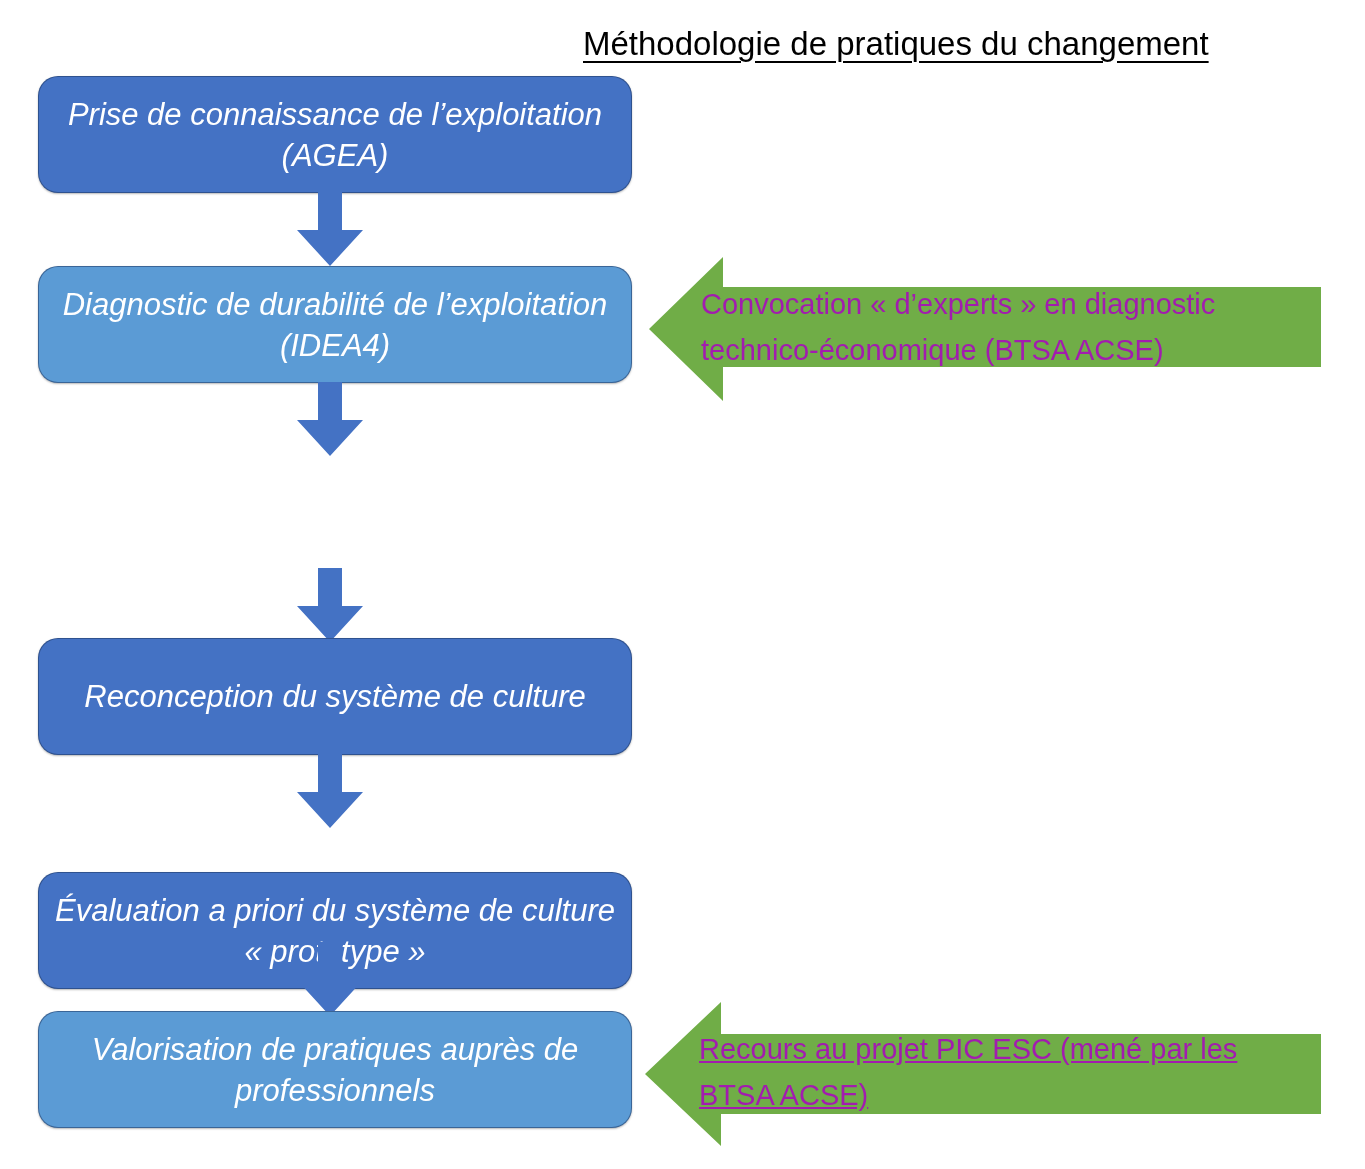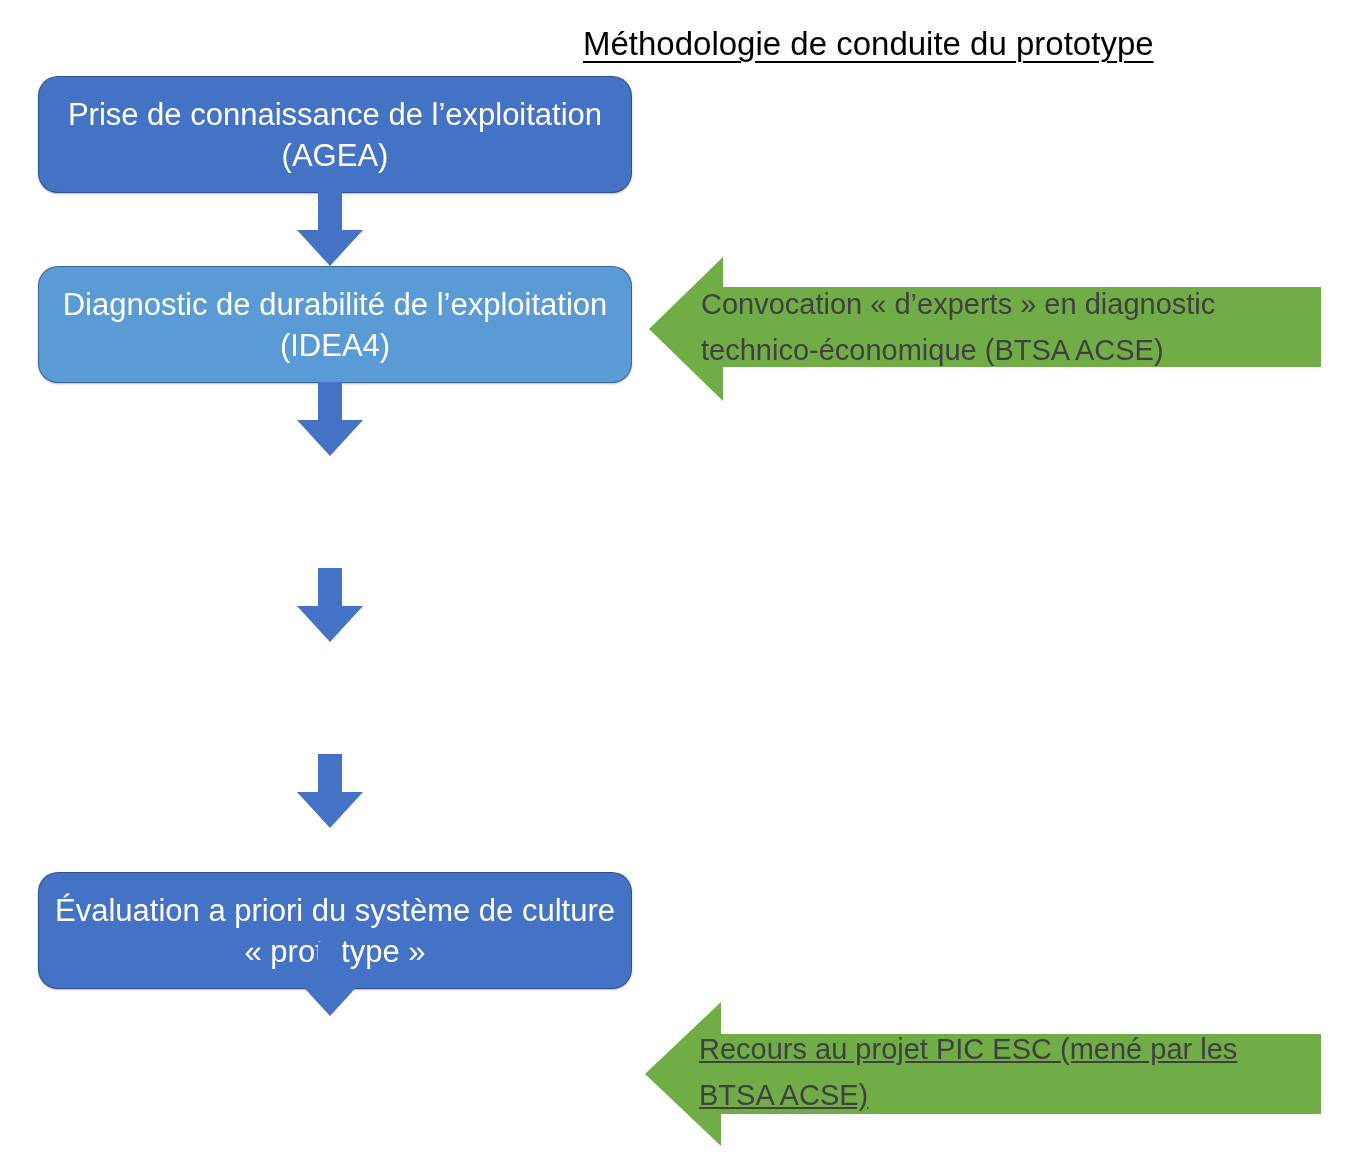--- a/index.html
+++ b/index.html
@@ -47,21 +47,21 @@
     color: #ffffff;
     font-size: 31px;
     line-height: 41px;
     padding: 4px 16px;
     border: 1px solid rgba(31,56,100,0.55);
     box-shadow: 0 1px 2px rgba(0,0,0,0.28);
   }
   .box.dark  { background: #4472C4; }
   .box.light { background: #5B9BD5; }
 
-  .box .label { display: block; width: 100%; }
+  .box .label { display: block; width: 100%; font-style: italic; }
 
   #box-1 { top: 76px;   height: 117px; }
   #box-2 { top: 266px;  height: 117px; }
   #box-3 { top: 452px;  height: 117px; }
   #box-4 { top: 638px;  height: 117px; }
   #box-5 { top: 872px;  height: 117px; }
   #box-6 { top: 1011px; height: 117px; }
 
   
   .down-arrow {
@@ -84,38 +84,38 @@
     height: 148px;
   }
   .green-arrow svg {
     position: absolute;
     left: 0;
     top: 0;
     display: block;
   }
   .green-arrow .g-text {
     position: absolute;
-    color: #404040;
+    color: #a21caf;
     font-size: 29px;
     line-height: 46px;
     text-align: left;
   }
 
   #green-1 { left: 649px; top: 255px; width: 672px; }
   #green-1 .g-text { left: 52px; top: 26px; width: 608px; }
 
   #green-2 { left: 645px; top: 1000px; width: 676px; }
   #green-2 .g-text { left: 54px; top: 26px; width: 610px; text-decoration: underline; }
 </style>
 </head>
 <body>
 
 <div id="canvas">
 
-  <div class="title">Méthodologie de conduite du prototype</div>
+  <div class="title">Méthodologie de pratiques du changement</div>
 
   <div class="box dark" id="box-1">
     <span class="label">Prise de connaissance de l’exploitation (AGEA)</span>
   </div>
 
   <div class="down-arrow" id="arrow-1">
     <svg viewBox="0 0 66 74" xmlns="http://www.w3.org/2000/svg">
       <polygon points="21,0 45,0 45,38 66,38 33,74 0,38 21,38" fill="#4472C4"></polygon>
     </svg>
   </div>
@@ -130,37 +130,43 @@
     </svg>
   </div>
 
 
   <div class="down-arrow" id="arrow-3">
     <svg viewBox="0 0 66 74" xmlns="http://www.w3.org/2000/svg">
       <polygon points="21,0 45,0 45,38 66,38 33,74 0,38 21,38" fill="#4472C4"></polygon>
     </svg>
   </div>
 
+  <div class="box dark" id="box-4">
+    <span class="label">Reconception du système de culture</span>
+  </div>
 
   <div class="down-arrow" id="arrow-4">
     <svg viewBox="0 0 66 74" xmlns="http://www.w3.org/2000/svg">
       <polygon points="21,0 45,0 45,38 66,38 33,74 0,38 21,38" fill="#4472C4"></polygon>
     </svg>
   </div>
 
   <div class="box dark" id="box-5">
     <span class="label">Évaluation a priori du système de culture « prototype »</span>
   </div>
 
   <div class="down-arrow" id="arrow-5">
     <svg viewBox="0 0 66 74" xmlns="http://www.w3.org/2000/svg">
       <polygon points="21,0 45,0 45,38 66,38 33,74 0,38 21,38" fill="#4472C4"></polygon>
     </svg>
   </div>
 
+  <div class="box light" id="box-6">
+    <span class="label">Valorisation de pratiques auprès de professionnels</span>
+  </div>
 
   <div class="green-arrow" id="green-1">
     <svg width="672" height="148" viewBox="0 0 672 148" xmlns="http://www.w3.org/2000/svg">
       <polygon points="0,74 74,2 74,32 672,32 672,112 74,112 74,146" fill="#70AD47"></polygon>
     </svg>
     <div class="g-text">Convocation « d’experts » en diagnostic technico-économique (BTSA ACSE)</div>
   </div>
 
   <div class="green-arrow" id="green-2">
     <svg width="676" height="148" viewBox="0 0 676 148" xmlns="http://www.w3.org/2000/svg">

